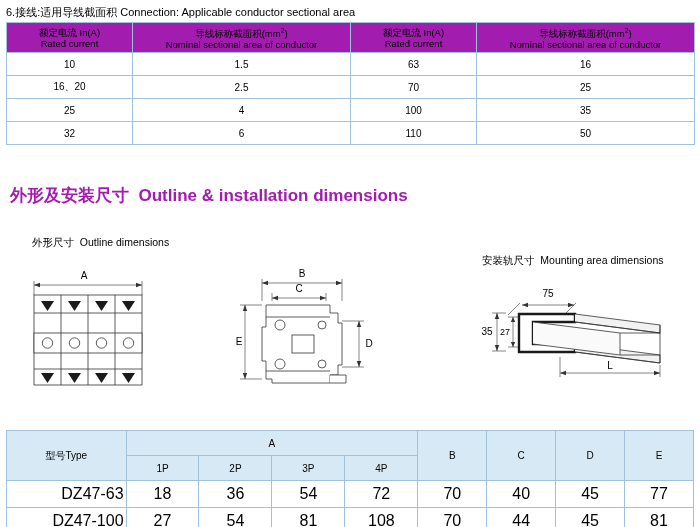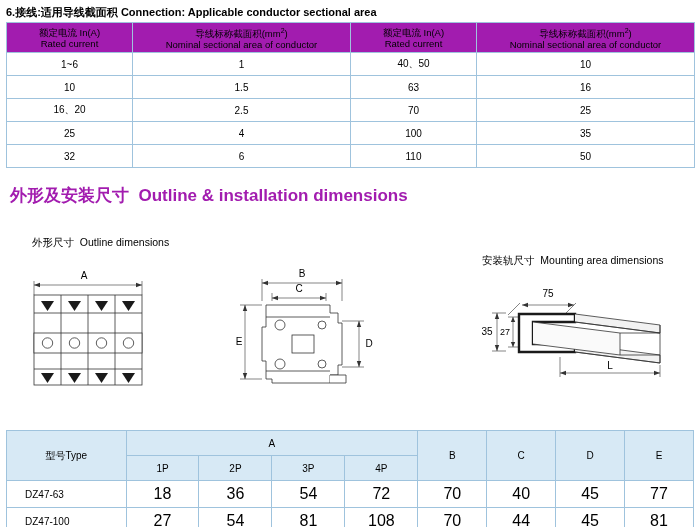--- a/index.html
+++ b/index.html
@@ -4,21 +4,21 @@
 <style>
   html,body{margin:0;padding:0;}
   body{
     width:700px;height:527px;background:#ffffff;
     font-family:"Liberation Sans", sans-serif;
     color:#000;
     position:relative;
     overflow:hidden;
   }
   .sec-title{
-    position:absolute;font-size:11px;color:#000;white-space:nowrap;font-weight:bold;
+    position:absolute;font-size:11px;color:#000;white-space:nowrap;
   }
   #conn-title{left:6px;top:5px;}
   #conn-title .cn{font-size:11px;}
   #conn-title .en{font-size:11px;}
 
   
   table.tbl{
     border-collapse:collapse;
     font-size:10px;
     table-layout:fixed;
@@ -57,21 +57,21 @@
   #drawings{
     position:absolute;left:0;top:265px;width:700px;height:140px;
   }
 
   
   #bottom-table{
     position:absolute;left:6px;top:430px;width:688px;
   }
   #bottom-table th{background:#d7e9f5;font-size:10px;height:20px;}
   #bottom-table td{height:22px;font-size:16px;}
-  #bottom-table td.type{text-align:left;font-size:10px;padding-left:18px;}
+  #bottom-table td.type{text-align:right;font-size:16px;padding-left:18px;}
 </style>
 </head>
 <body>
 
 <div class="sec-title" id="conn-title">
   <span class="cn">6.接线:适用导线截面积</span>
   <span class="en">Connection: Applicable conductor sectional area</span>
 </div>
 
 <table class="tbl" id="top-table">
@@ -95,26 +95,20 @@
         <div>额定电流 In(A)</div>
         <div>Rated current</div>
       </th>
       <th>
         <div><span>导线标称截面积(mm</span><span class="sup">2</span><span>)</span></div>
         <div>Nominal sectional area of conductor</div>
       </th>
     </tr>
   </thead>
   <tbody>
-    <tr>
-      <td>1~6</td>
-      <td>1</td>
-      <td>40、50</td>
-      <td>10</td>
-    </tr>
     <tr>
       <td>10</td>
       <td>1.5</td>
       <td>63</td>
       <td>16</td>
     </tr>
     <tr>
       <td>16、20</td>
       <td>2.5</td>
       <td>70</td>

